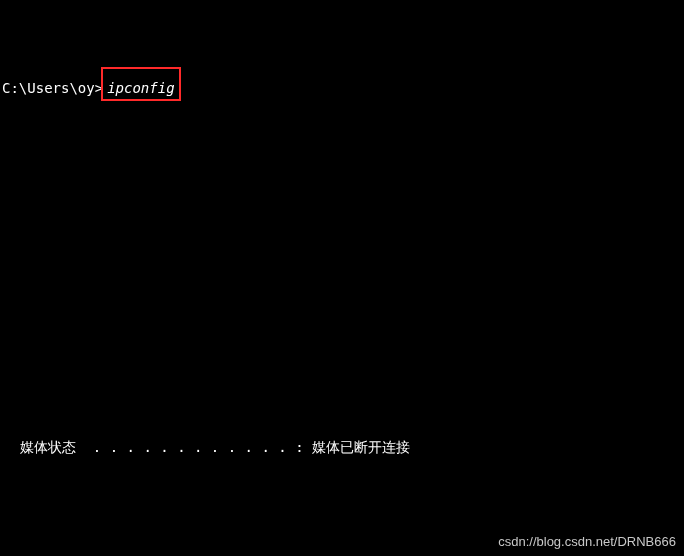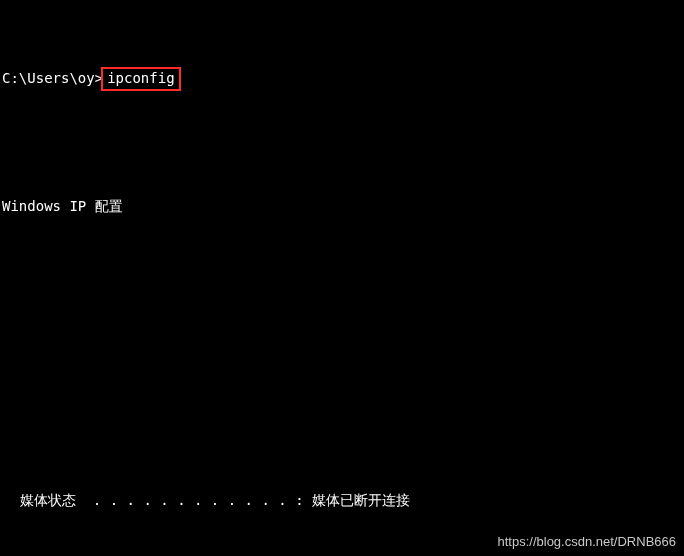--- a/index.html
+++ b/index.html
@@ -17,42 +17,42 @@
   }
   .terminal {
     padding: 4px 2px 2px 2px;
     white-space: pre;
   }
   .line { display: block; }
   .indent1 { padding-left: 18px; }
   .box-red {
     display: inline-block;
     border: 2px solid #ff2a2a;
-    padding: 0 4px 2px 4px;
+    padding: 10px 4px 2px 4px;
     margin-left: -2px;
     line-height: 18px;
+    font-style: italic;
   }
   .watermark {
     position: absolute;
     right: 8px;
     bottom: 4px;
     color: #c8c8c8;
     font-size: 13px;
     font-family: Arial, sans-serif;
     text-shadow: 0 0 2px rgba(0,0,0,0.8);
   }
 </style>
 </head>
 <body>
 
 <div class="terminal">
 
   <span class="line"><span>C:\Users\oy&gt;</span><span class="box-red"><span>ipconfig</span></span></span>
   <span class="line">&nbsp;</span>
-  <span class="line">Windows IP 配置</span>
   <span class="line">&nbsp;</span>
   <span class="line">&nbsp;</span>
 
   
   <span class="line">&nbsp;</span>
   <span class="line indent1"><span>媒体状态  . . . . . . . . . . . . :</span><span> 媒体已断开连接</span></span>
   
   
 
   
@@ -72,13 +72,13 @@
   
   
   
   
   
 
   
 
 </div>
 
-<div class="watermark">https://blog.csdn.net/DRNB666</div>
+<div class="watermark">csdn://blog.csdn.net/DRNB666</div>
 
 </body></html>

